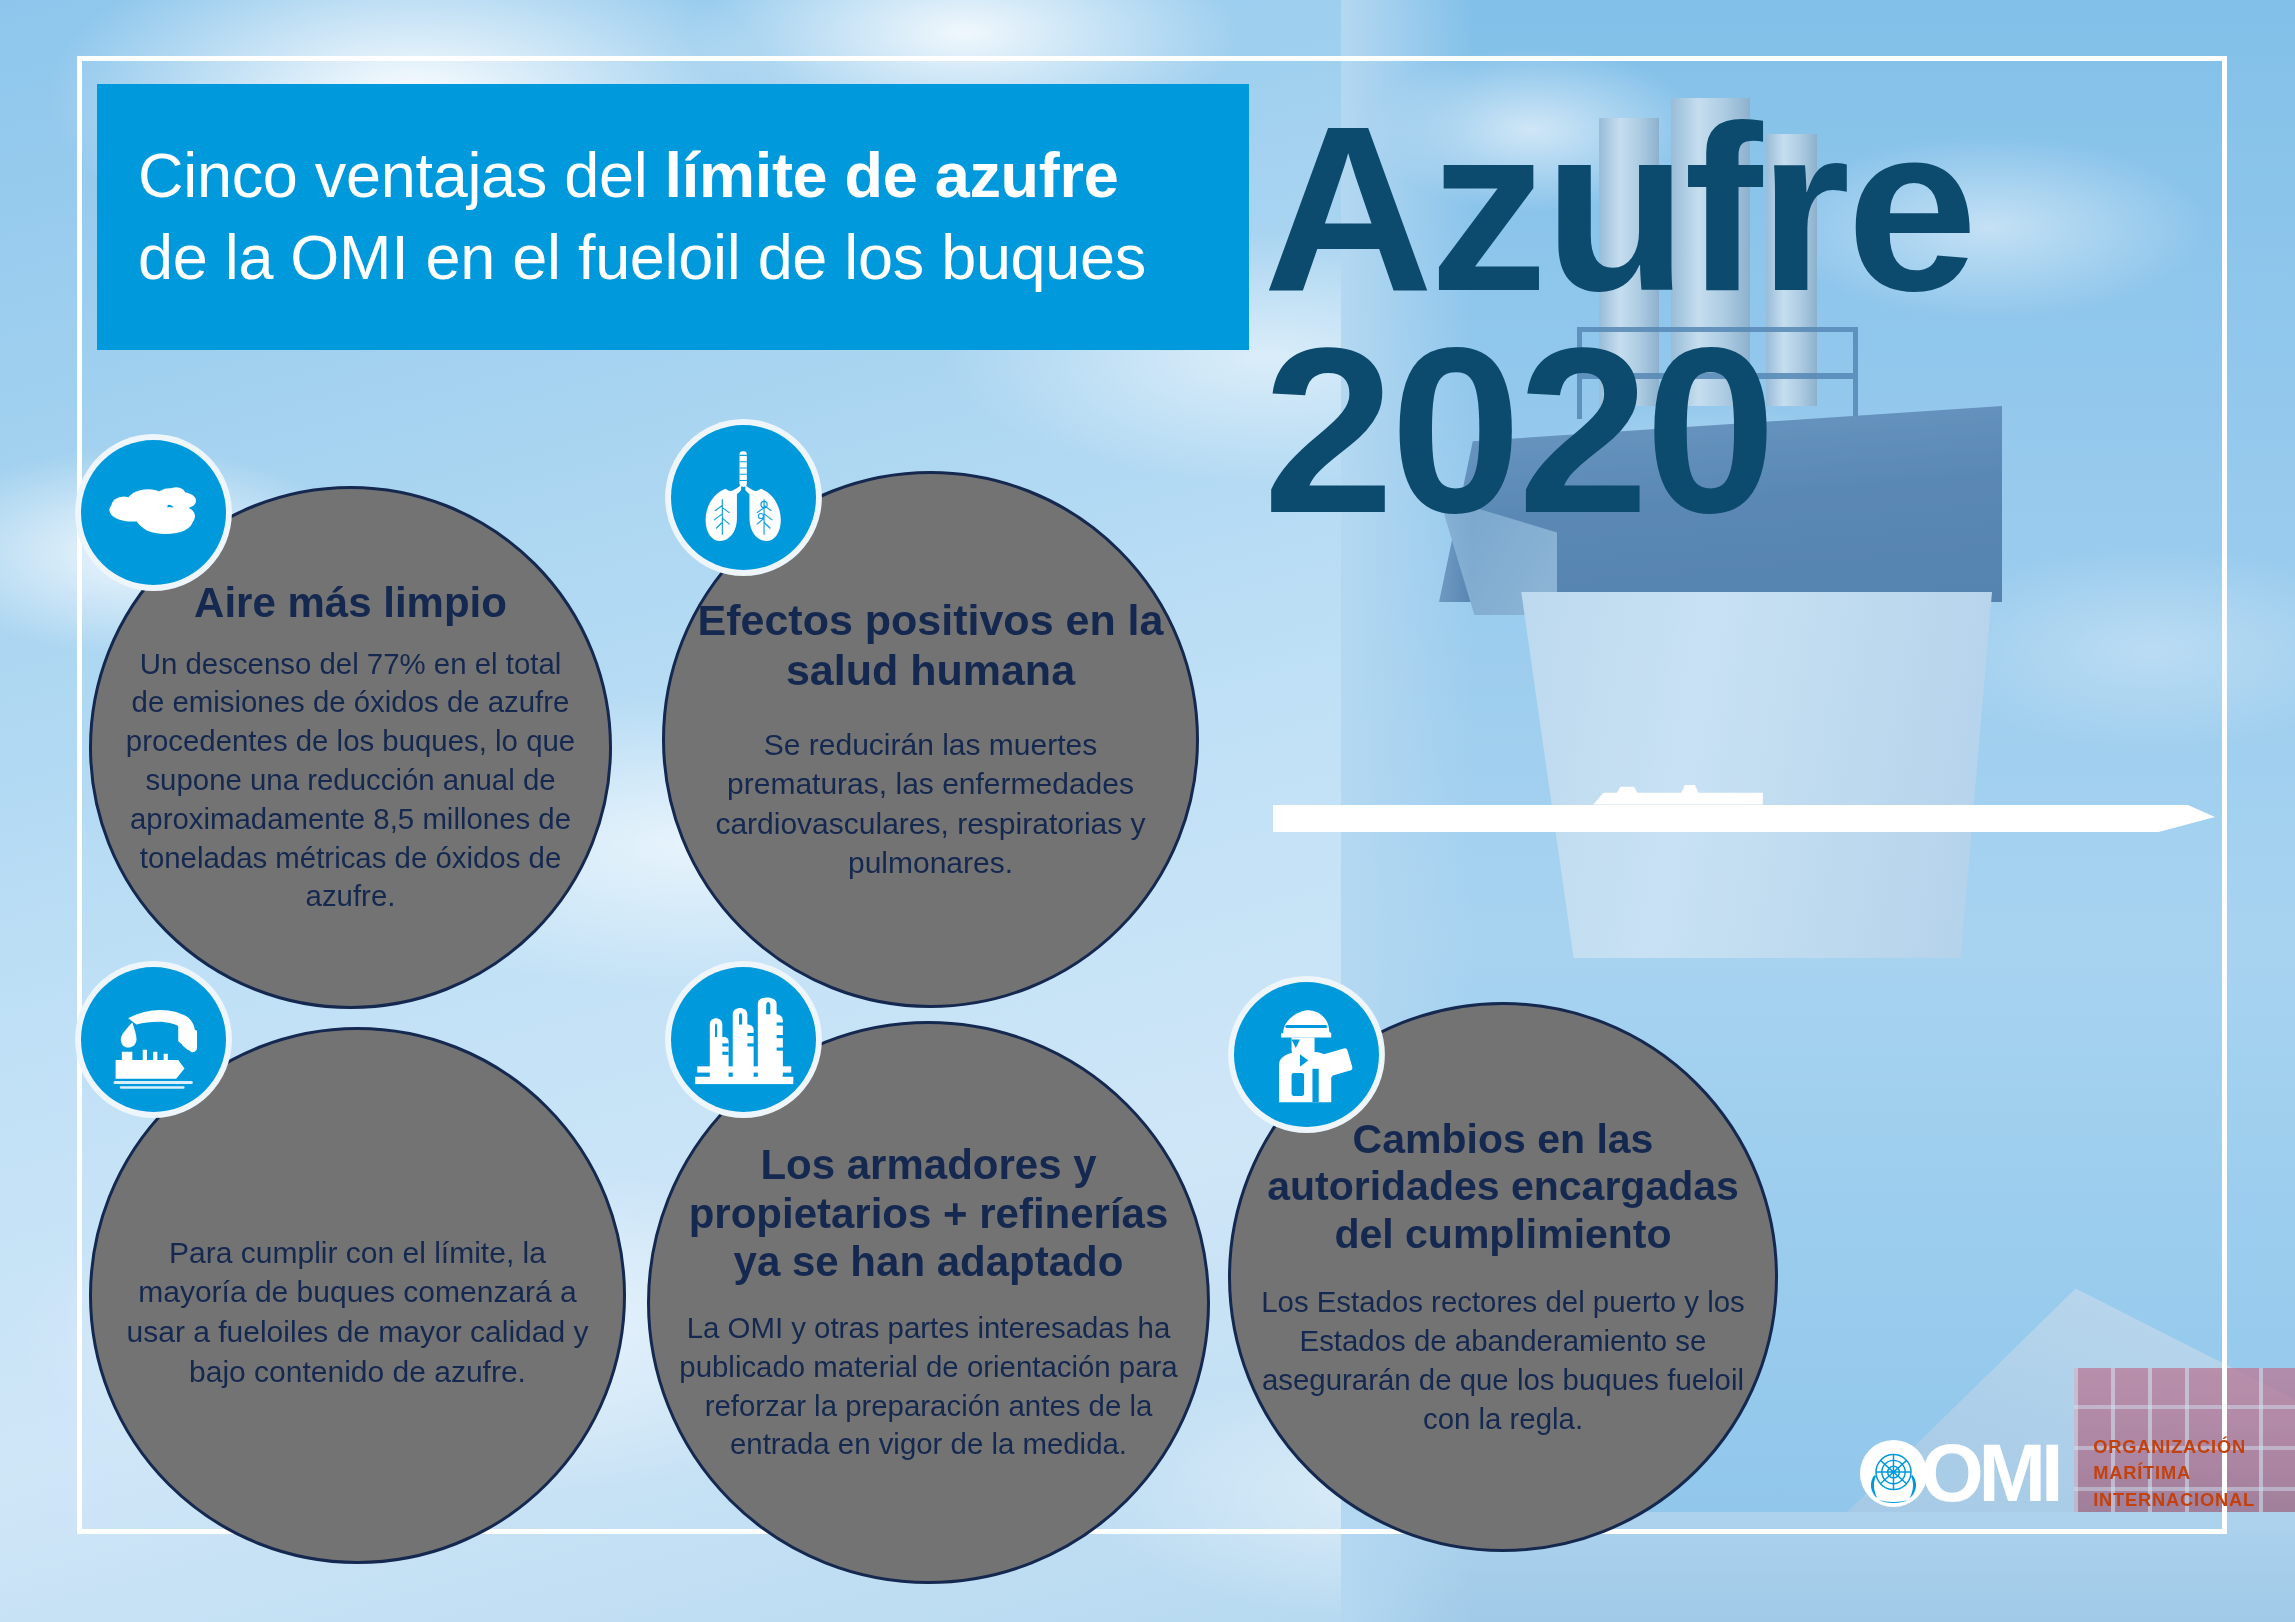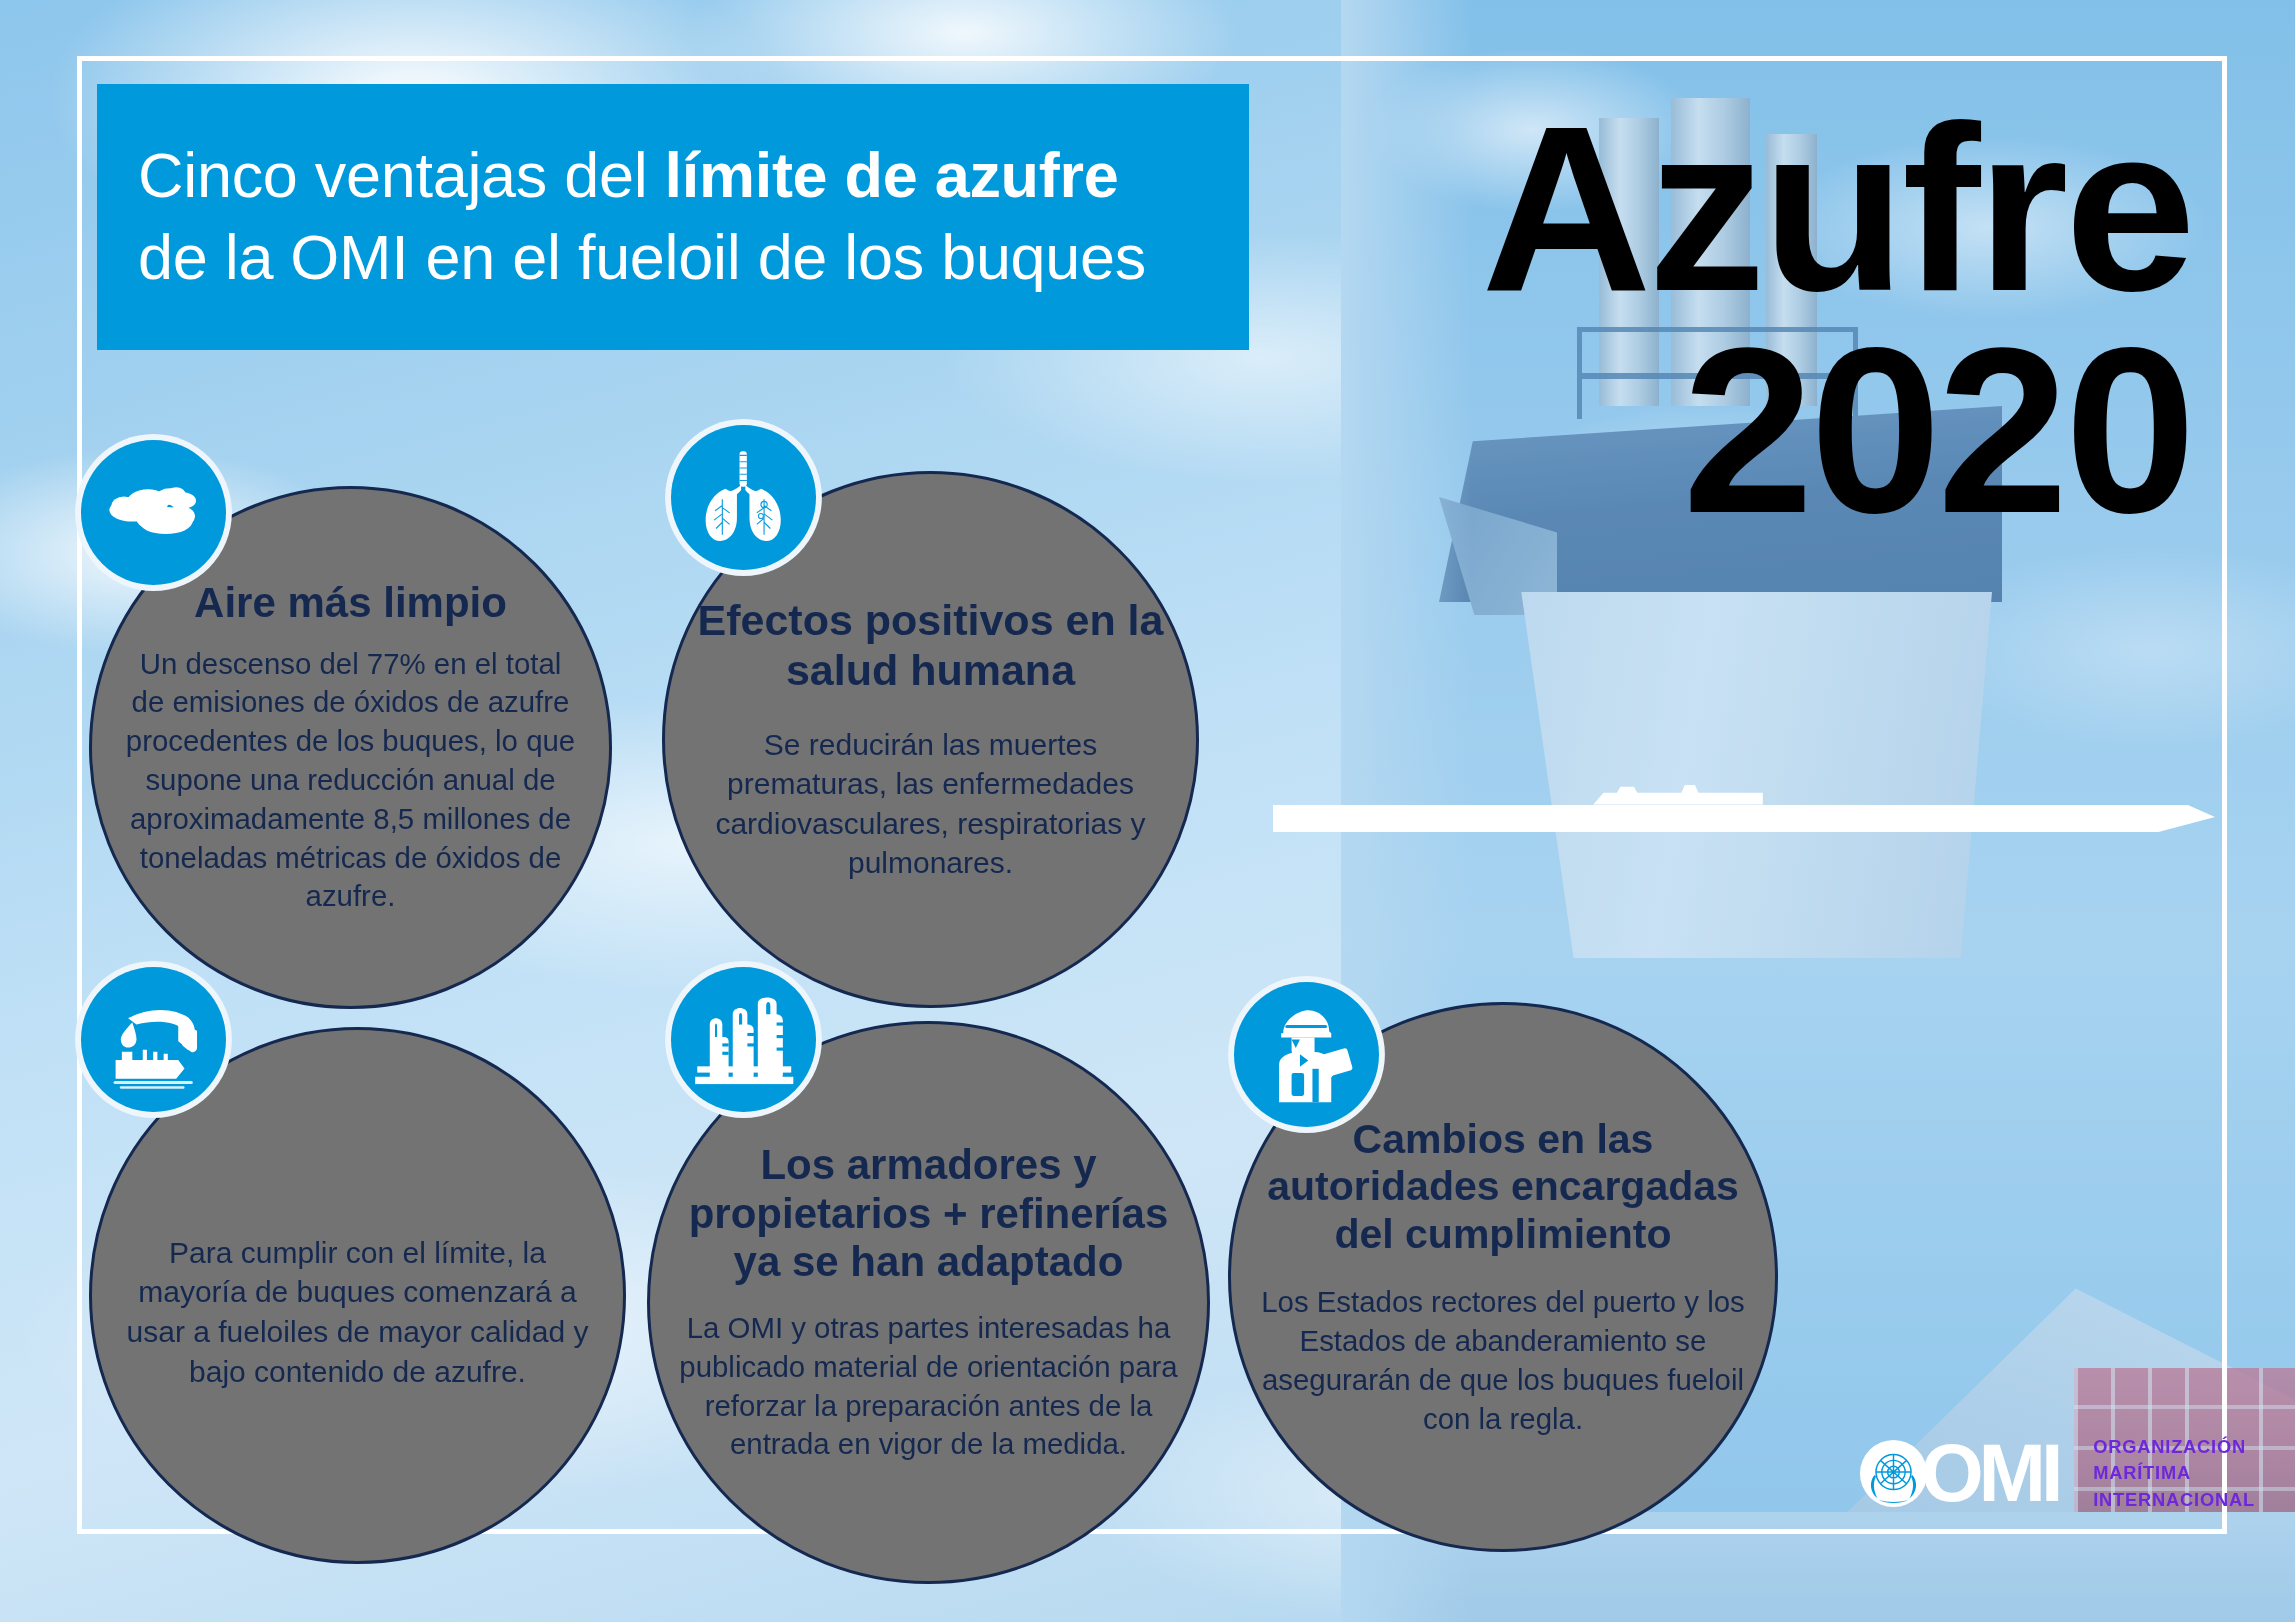--- a/index.html
+++ b/index.html
@@ -118,22 +118,22 @@
   }
   .header-text {
     color:#ffffff; font-size:63px; line-height:1.30; font-weight:400;
     padding:0 41px; letter-spacing:-0.3px;
   }
   .header-text b { font-weight:700; }
 
   
   .big-title {
     position:absolute; left:1263px; top:98px; width:929px; z-index:4;
-    color:#000000; font-weight:700; font-size:236px; line-height:.94;
-    letter-spacing:-3.9px; text-align:right;
+    color:#0c4a6e; font-weight:700; font-size:236px; line-height:.94;
+    letter-spacing:-3.9px; text-align:left;
   }
   .big-title .l2 { display:block; }
 
   
   .circle {
     position:absolute; border-radius:50%; background:#737373;
     border:3.3px solid #15284f; z-index:5;
     display:flex; flex-direction:column; align-items:center; justify-content:center;
     text-align:center; color:#15284f; padding:0 29px;
   }
@@ -177,21 +177,21 @@
   
   .omi {
     position:absolute; left:1857px; top:1433px; z-index:8;
     display:flex; align-items:center; gap:35px;
   }
   .omi-mark { display:flex; align-items:center; }
   .omi-mark .glyph {
     font-size:81px; font-weight:700; color:#ffffff; letter-spacing:-5.2px; line-height:1;
   }
   .omi-words {
-    color:#6d28d9; font-size:18.3px; font-weight:700; line-height:1.45; letter-spacing:0.8px;
+    color:#c2410c; font-size:18.3px; font-weight:700; line-height:1.45; letter-spacing:0.8px;
   }
   .un-emblem { width:73px; height:73px; margin-right:-9.2px; }
 </style>
 </head>
 <body>
 
 <div id="bg">
   <div class="sky"></div>
 
   <div class="photo">

